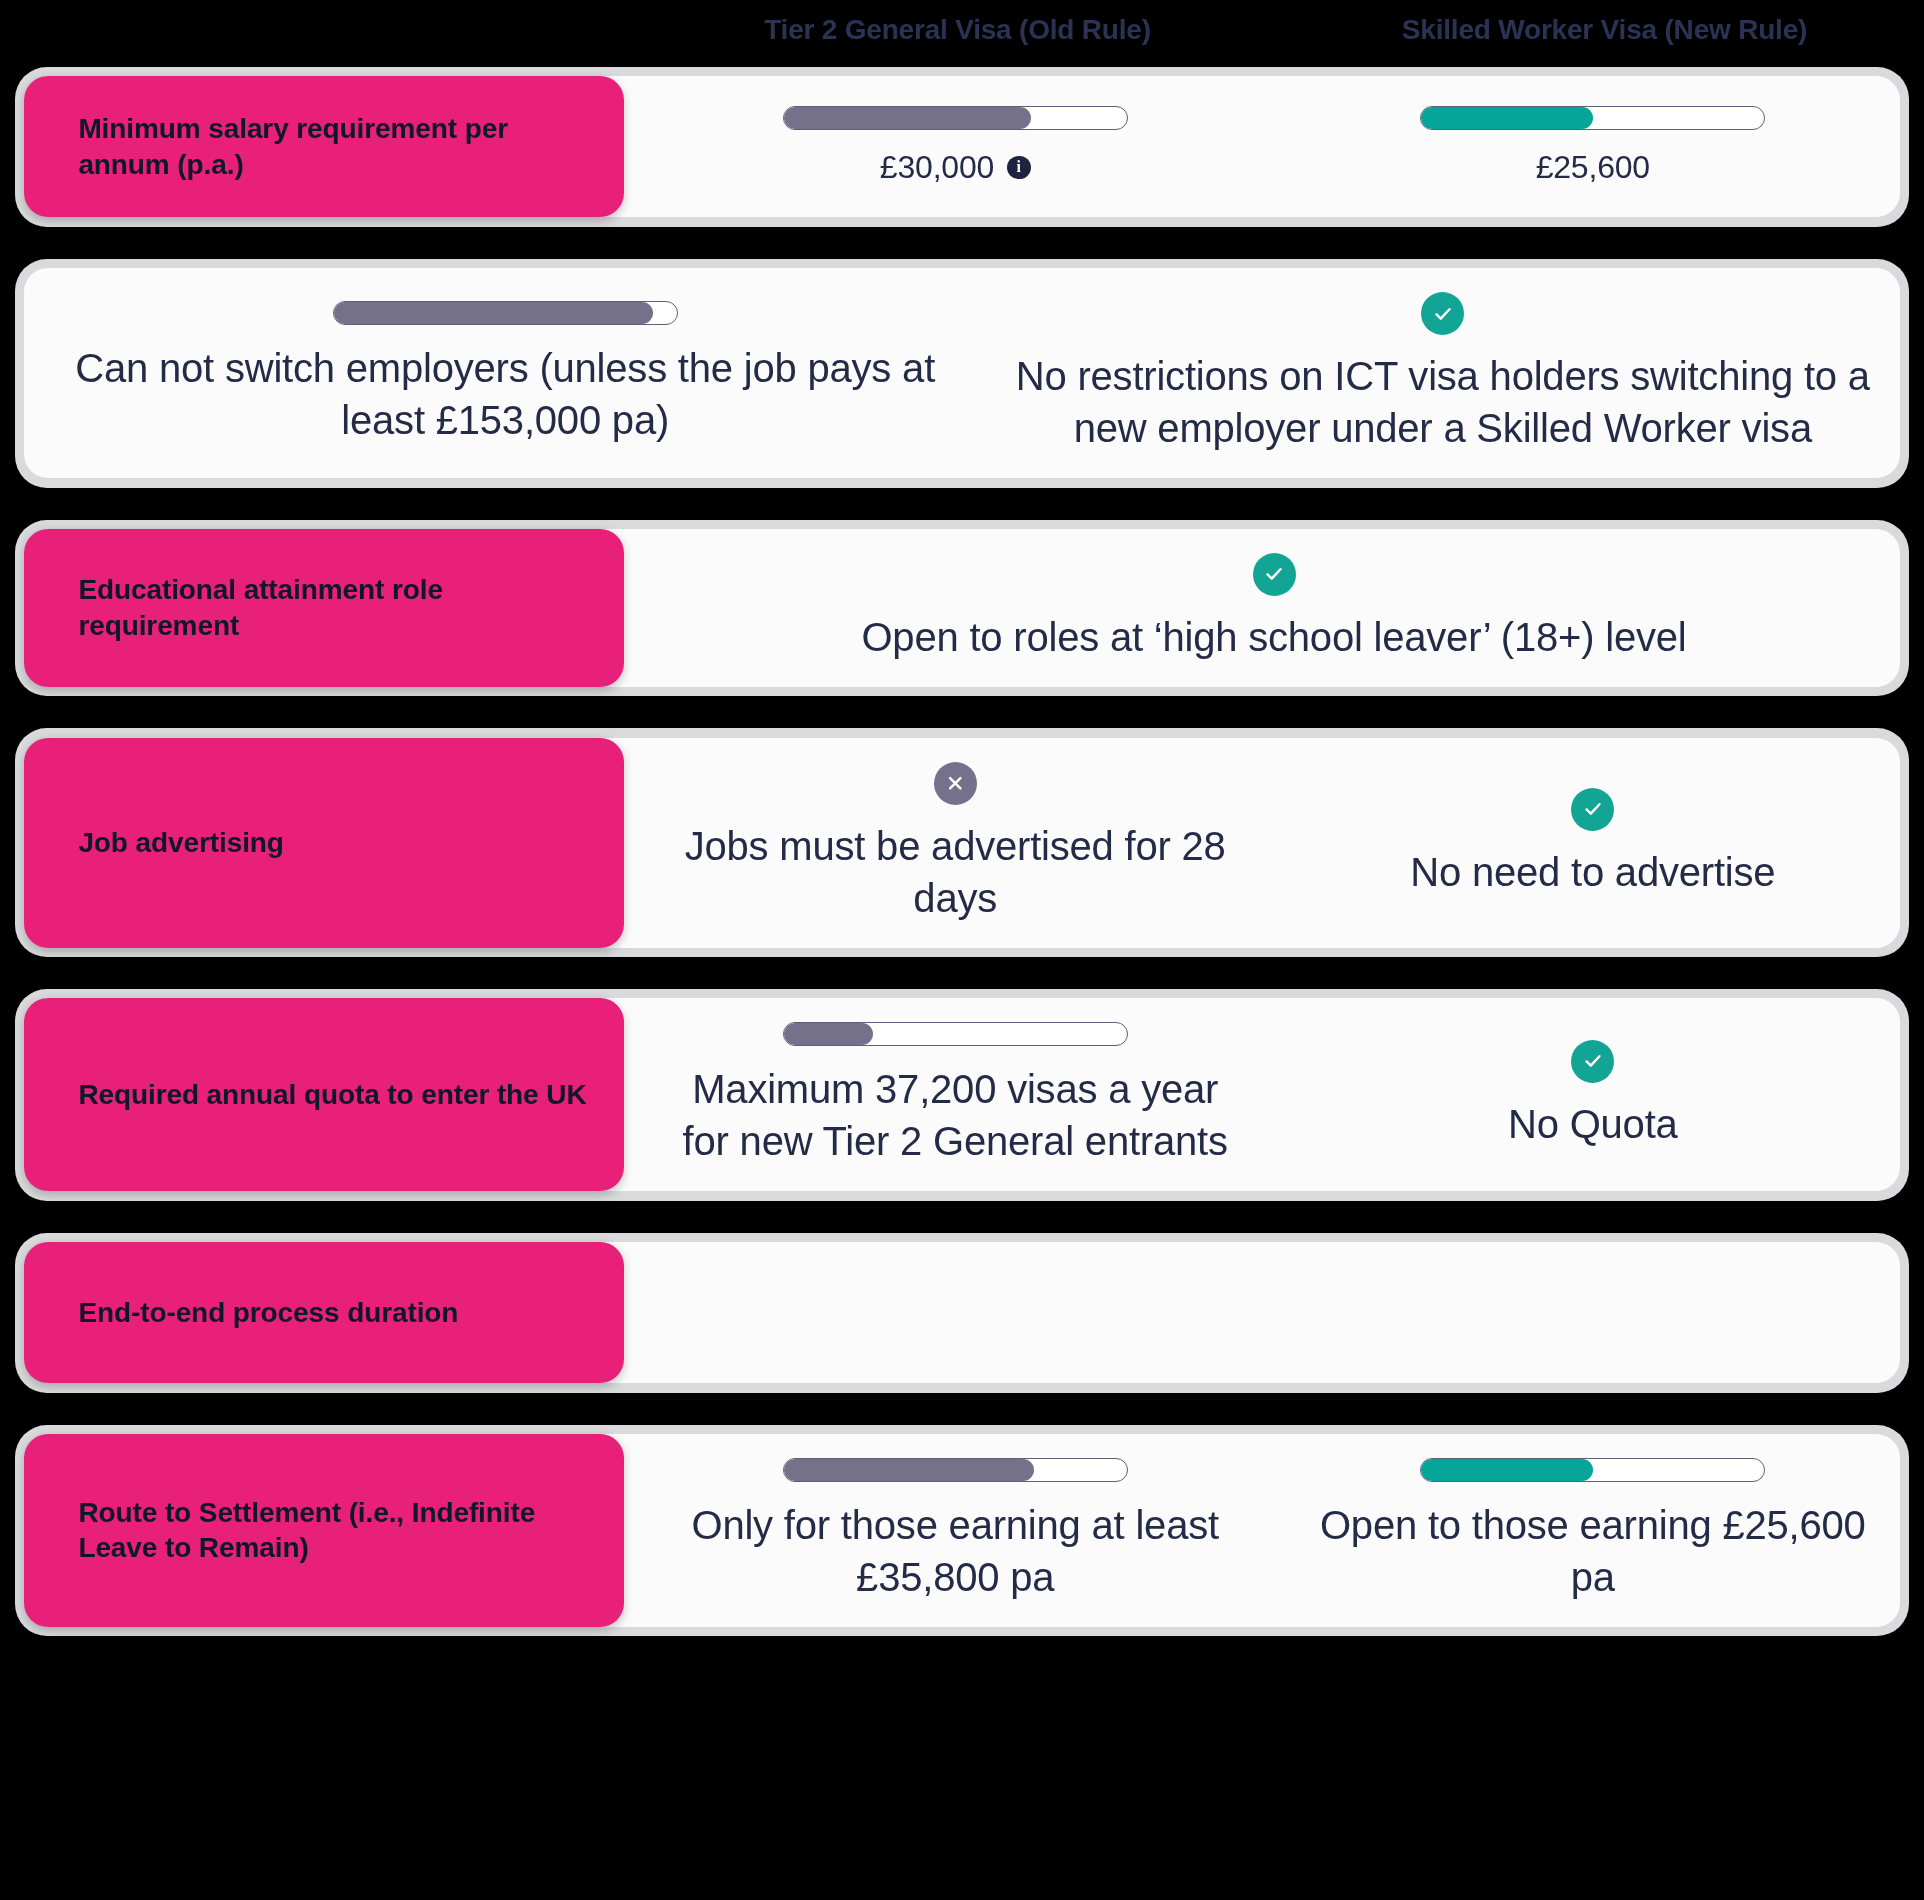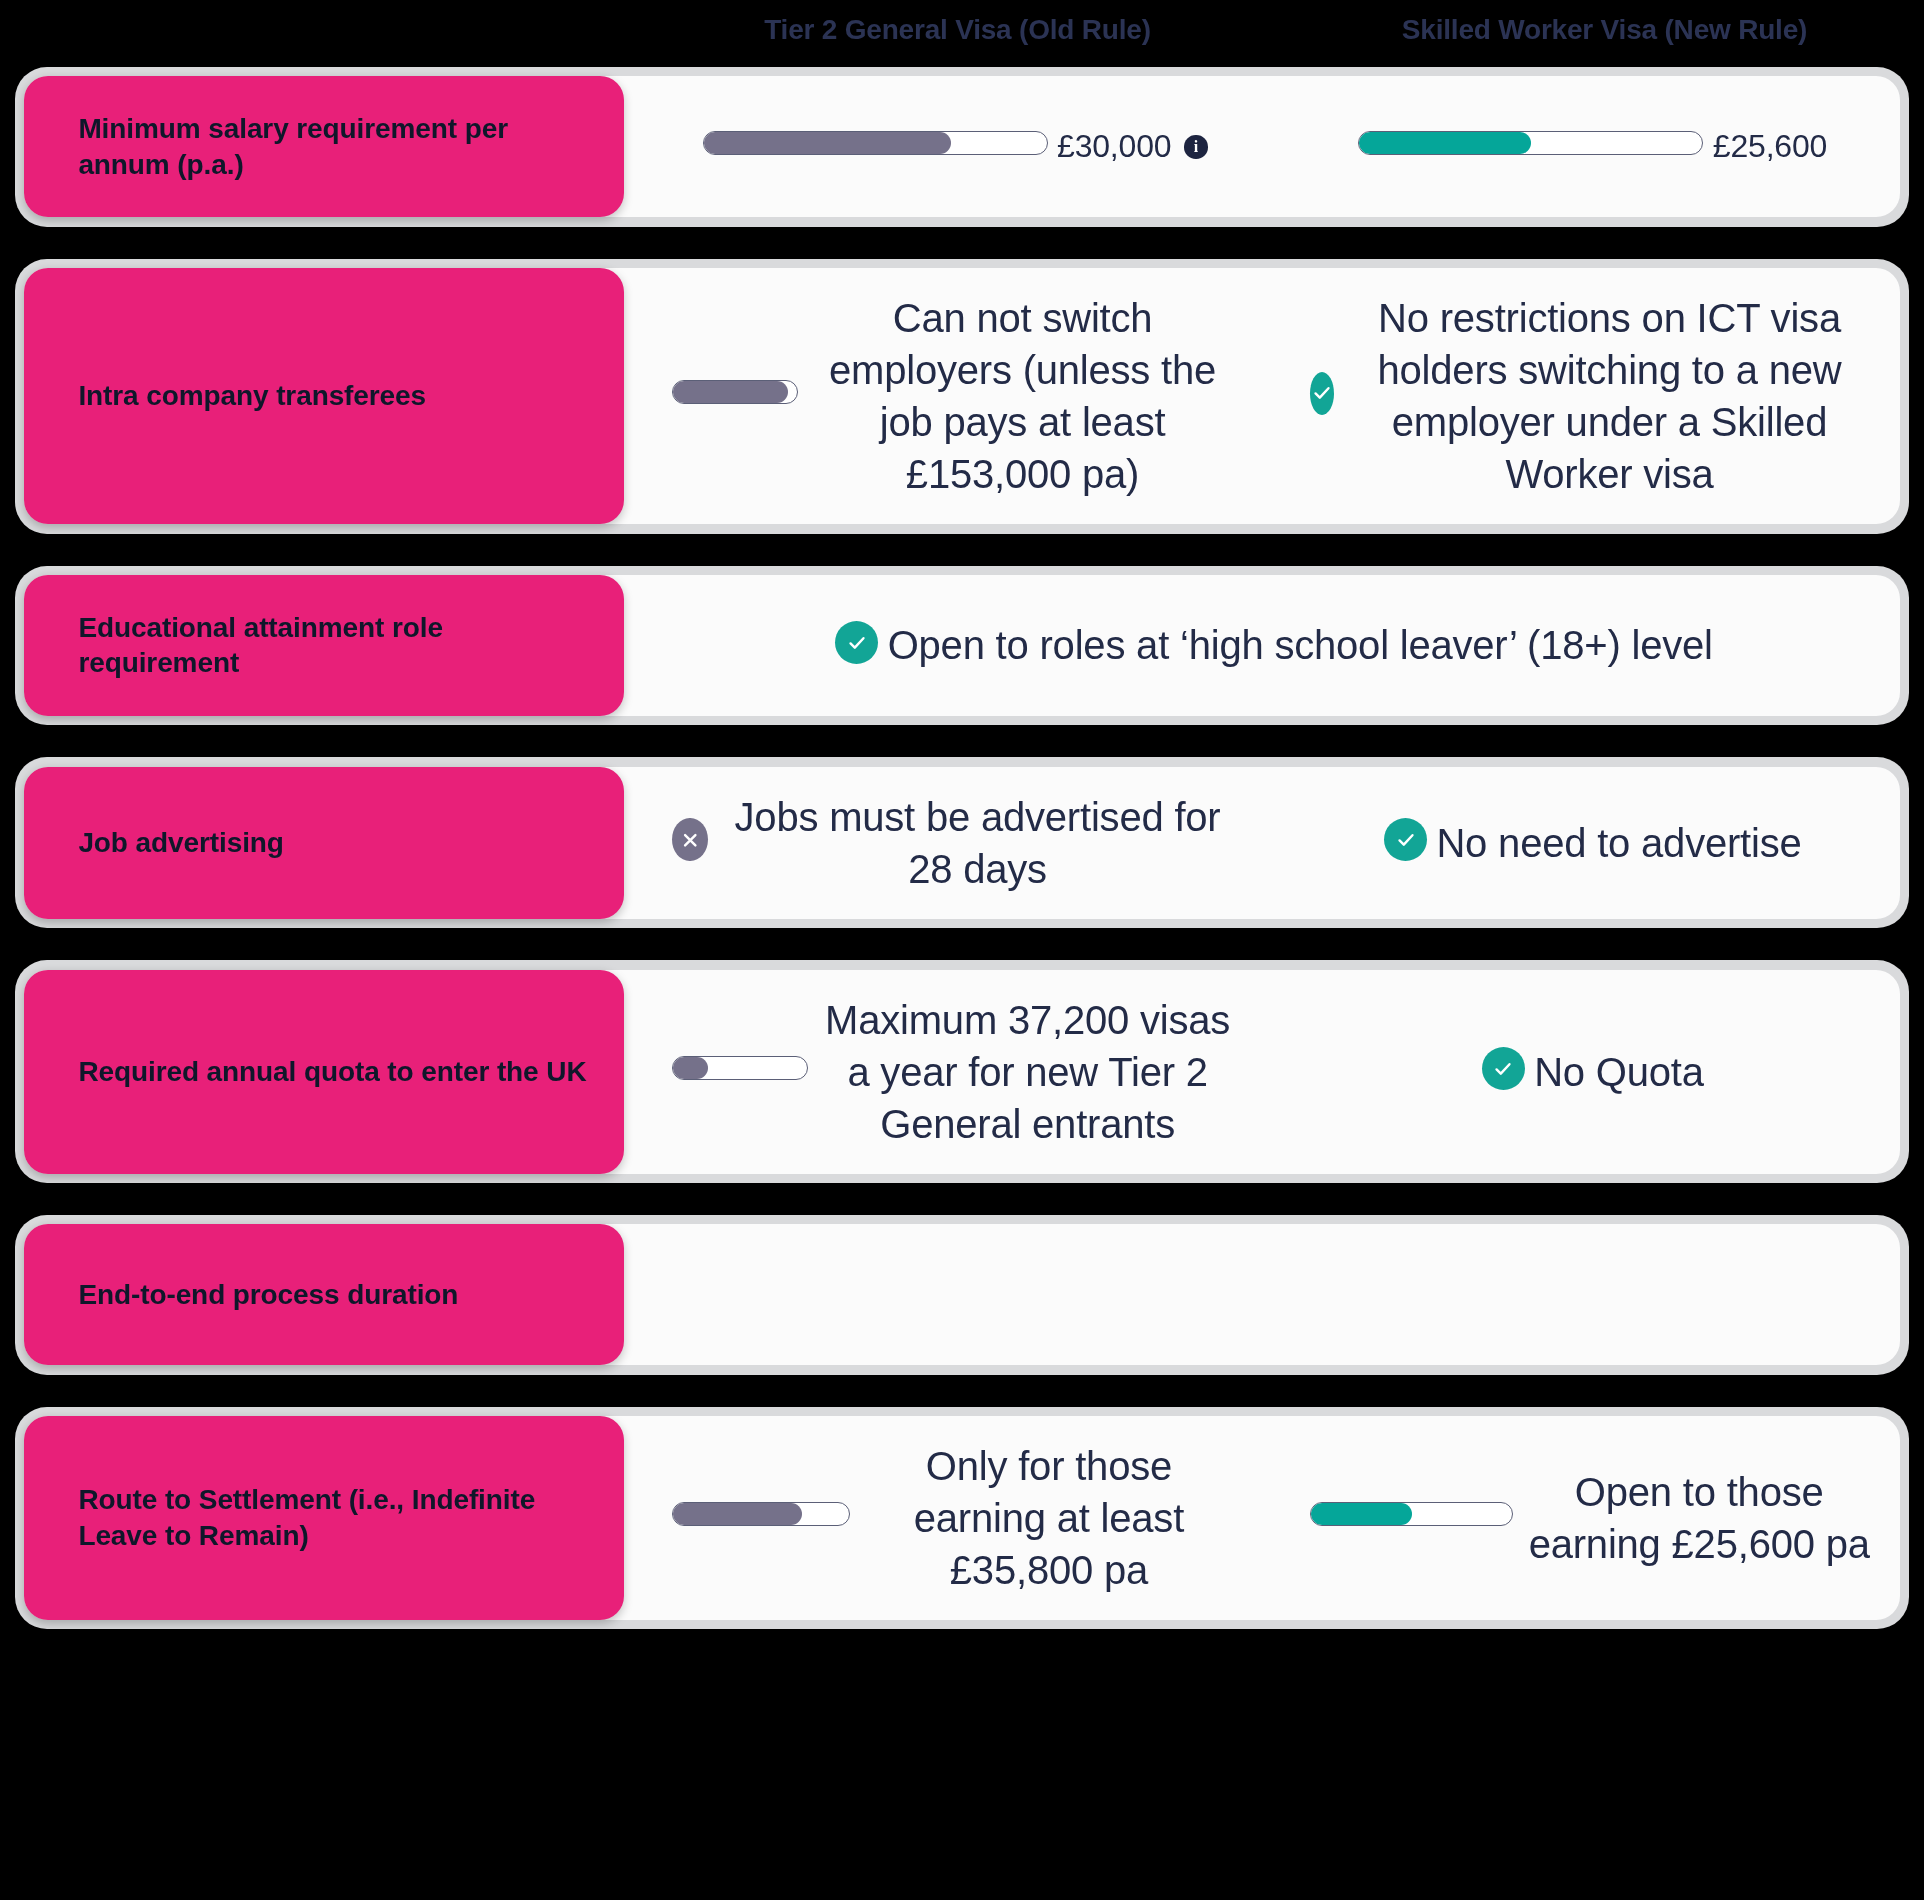--- a/index.html
+++ b/index.html
@@ -85,21 +85,21 @@
     font-size: 28px;
     font-weight: bold;
     line-height: 1.28;
     letter-spacing: -0.1px;
   }
 
   
   .value-cell {
     flex: 1 1 0;
     display: flex;
-    flex-direction: row;
+    flex-direction: column;
     align-items: center;
     justify-content: center;
     padding: 24px 24px;
     gap: 9.4px;
     margin-left: 24px;
   }
   .value-text {
     text-align: center;
     color: #232b47;
     font-size: 40px;
@@ -196,23 +196,20 @@
           <div class="value-cell">
             <div class="bar">
               <div class="bar-fill teal" style="width:50%"></div>
             </div>
             <div class="value-text big">£25,600</div>
           </div>
         </div>
       </div>
       <div class="row-outer">
         <div class="row-inner">
-          <div class="label-cell">
-            <div class="label-text">Intra company transferees</div>
-          </div>
           <div class="value-cell">
             <div class="bar">
               <div class="bar-fill grey" style="width:93%"></div>
             </div>
             <div class="value-text">Can not switch employers (unless the job pays at least £153,000 pa)</div>
           </div>
           <div class="value-cell">
             <div class="badge teal">
               <svg width="24" height="24" viewBox="0 0 26 26">
                 <path d="M6 13.5 L10.6 18 L20 7.8" fill="none" stroke="#ffffff" stroke-width="2.6" stroke-linecap="round" stroke-linejoin="round"></path>

